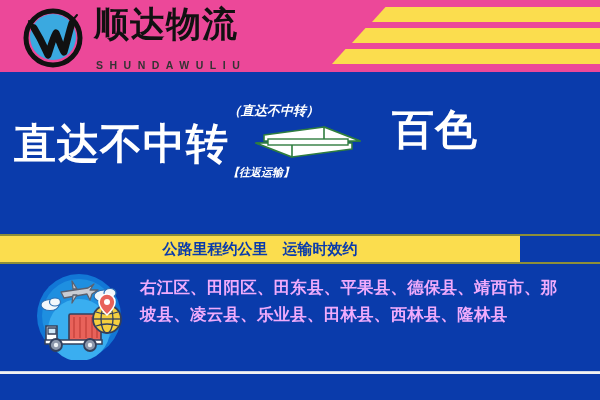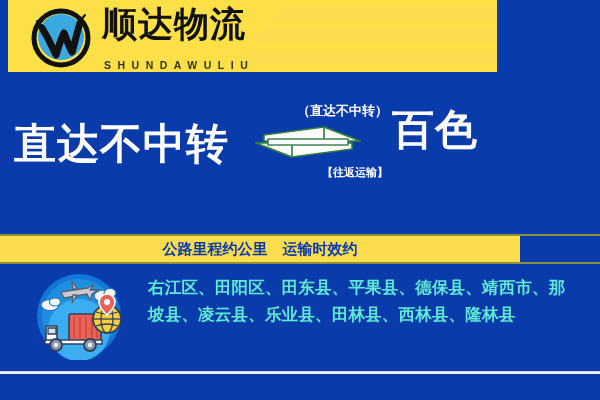--- a/index.html
+++ b/index.html
@@ -4,21 +4,21 @@
 <style>
   html,body{margin:0;padding:0;}
   body{
     width:600px;height:400px;overflow:hidden;
     font-family:"Liberation Sans","DejaVu Sans",sans-serif;
     background:#0a3bab;
   }
   .banner{position:relative;width:600px;height:400px;overflow:hidden;background:#0a3bab;}
 
   
-  .header{position:absolute;left:8px;top:0;width:489px;height:72px;background:#fde047;overflow:hidden;}
+  .header{position:absolute;left:0;top:0;width:600px;height:72px;background:#ec4899;overflow:hidden;}
   .logo-wrap{position:absolute;left:22px;top:4px;display:flex;align-items:center;}
   .logo-mark{position:relative;width:62px;height:62px;flex:0 0 auto;}
   .logo-text{margin-left:10px;display:flex;flex-direction:column;justify-content:center;}
   .logo-cn{font-family:"DejaVu Sans",sans-serif;font-size:35px;font-weight:bold;color:#111111;
            letter-spacing:1px;line-height:40px;white-space:nowrap;}
   .logo-en{font-size:10.5px;font-weight:bold;color:#333333;letter-spacing:6.5px;
            line-height:14px;white-space:nowrap;margin-top:14px;margin-left:2px;}
 
   .stripes{position:absolute;right:0;top:0;width:290px;height:72px;}
   .stripe{position:absolute;right:0;height:15px;background:#fbdd4e;transform:skewX(-42deg);
@@ -27,41 +27,41 @@
   .stripe.s2{top:28px;width:248px;}
   .stripe.s3{top:49px;width:268px;}
 
   
   .route{position:absolute;left:0;top:72px;width:600px;height:164px;}
   .city{position:absolute;color:#ffffff;font-family:"DejaVu Sans",sans-serif;
         font-weight:bold;font-size:42px;line-height:48px;letter-spacing:1px;white-space:nowrap;}
   .city.origin{left:14px;top:48px;}
   .city.dest{left:392px;top:34px;}
 
-  .mid{position:absolute;left:228px;top:30px;width:160px;text-align:right;}
+  .mid{position:absolute;left:228px;top:30px;width:160px;text-align:left;font-style:italic;}
   .mid-top{color:#ffffff;font-family:"DejaVu Sans",sans-serif;font-size:13px;
            font-weight:bold;white-space:nowrap;letter-spacing:0px;}
   .arrow-box{position:relative;width:160px;height:34px;margin-top:5px;}
   .mid-bot{color:#ffffff;font-family:"DejaVu Sans",sans-serif;font-size:11px;
            font-weight:bold;white-space:nowrap;margin-top:6px;}
 
   
   .band-top-edge{position:absolute;left:0;top:234px;width:600px;height:2px;background:#8d8f3a;}
   .band{position:absolute;left:0;top:236px;width:520px;height:26px;background:#fbdd4e;
         display:flex;align-items:center;justify-content:center;}
   .band-text{color:#0a3bab;font-family:"DejaVu Sans",sans-serif;font-weight:bold;
              font-size:15px;white-space:nowrap;letter-spacing:0px;}
   .band-bot-edge{position:absolute;left:0;top:262px;width:600px;height:2px;background:#8d8f3a;}
 
   
   .coverage{position:absolute;left:0;top:266px;width:600px;height:100px;}
   .cov-icon{position:absolute;left:28px;top:6px;width:102px;height:88px;}
   .cov-list{position:absolute;left:140px;top:8px;width:446px;
-            color:#5eead4;font-family:"DejaVu Sans",sans-serif;font-weight:bold;
-            font-size:16.5px;line-height:27px;letter-spacing:0.2px;margin-left:8px;}
+            color:#f0abfc;font-family:"DejaVu Sans",sans-serif;font-weight:bold;
+            font-size:16.5px;line-height:27px;letter-spacing:0.2px;}
   .cov-line{white-space:nowrap;}
 
   .hairline{position:absolute;left:0;top:371px;width:600px;height:3px;
             background:#f2f2f2;border-top:1px solid #cfd8e8;box-sizing:border-box;}
   .footer{position:absolute;left:0;top:374px;width:600px;height:26px;background:#0a3bab;}
 </style>
 </head>
 <body>
 
 <div class="banner">

